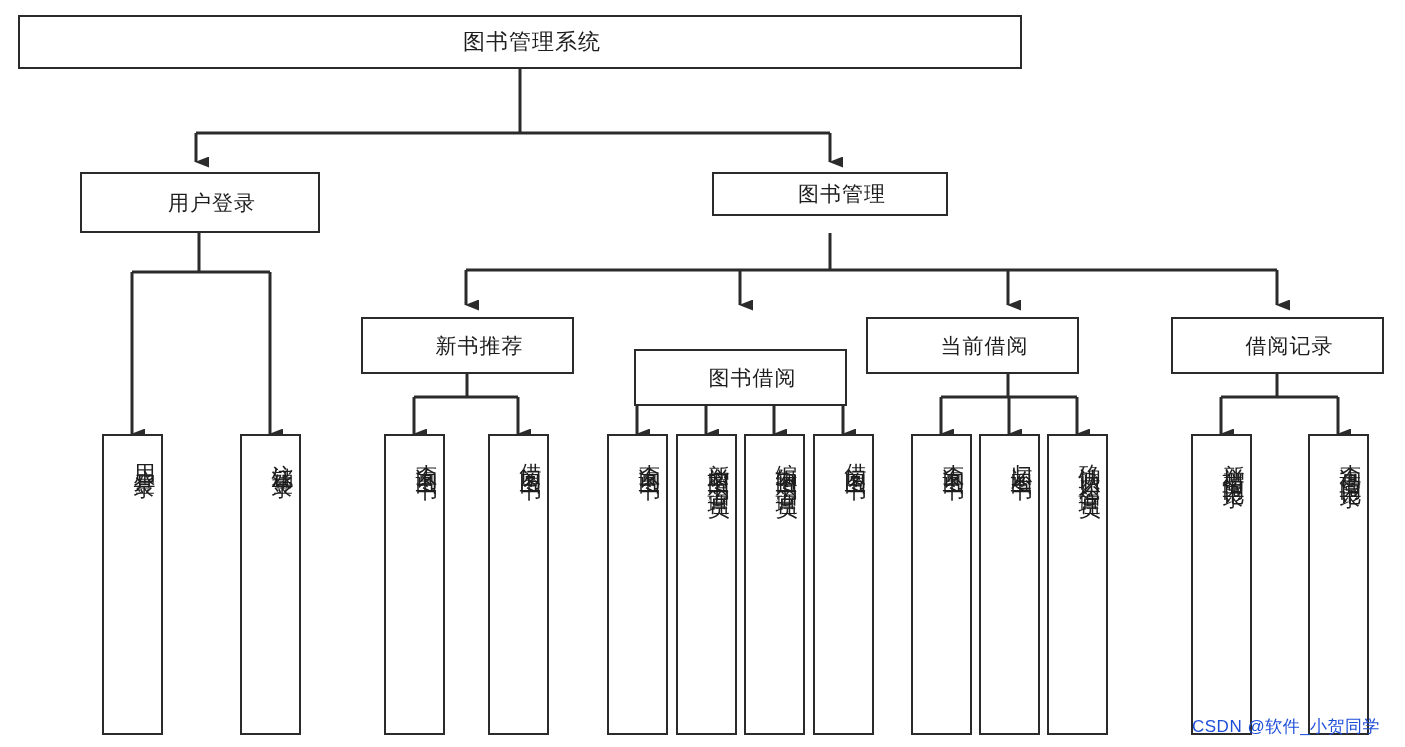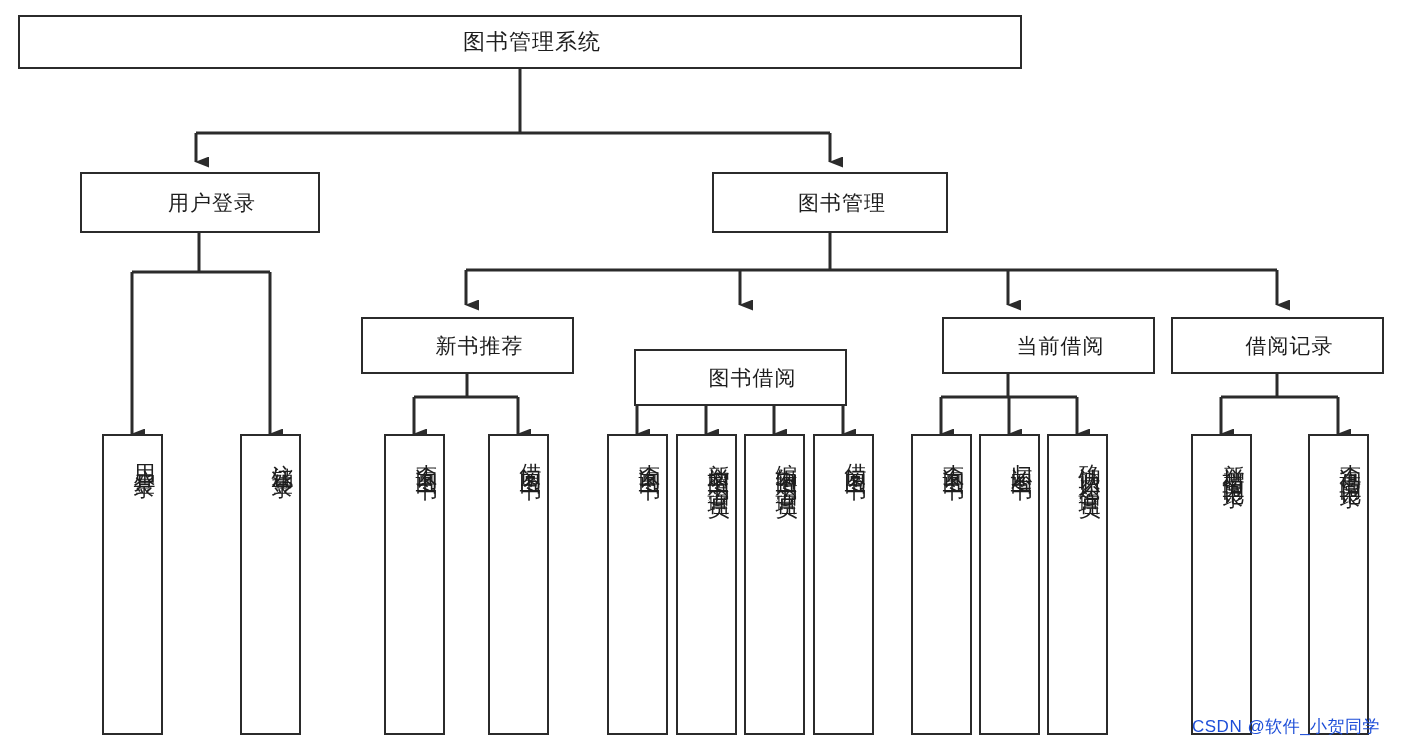--- a/index.html
+++ b/index.html
@@ -128,33 +128,33 @@
   </svg>
 
   <div class="node horiz root" style="left:18px; top:15px; width:1004px; height:54px;">
     <span class="label">图书管理系统</span>
   </div>
 
   <div class="node horiz" style="left:80px; top:172px; width:240px; height:61px;">
     <span class="label">用户登录</span>
   </div>
 
-  <div class="node horiz" style="left:712px; top:172px; width:236px; height:61px;">
+  <div class="node horiz" style="left:712px; top:172px; width:236px; height:44px;">
     <span class="label">图书管理</span>
   </div>
 
   <div class="node horiz" style="left:361px; top:317px; width:213px; height:57px;">
     <span class="label">新书推荐</span>
   </div>
 
   <div class="node horiz" style="left:634px; top:317px; width:213px; height:57px;margin-top:32px;">
     <span class="label">图书借阅</span>
   </div>
 
-  <div class="node horiz" style="left:942px; top:317px; width:213px; height:57px;">
+  <div class="node horiz" style="left:866px; top:317px; width:213px; height:57px;">
     <span class="label">当前借阅</span>
   </div>
 
   <div class="node horiz" style="left:1171px; top:317px; width:213px; height:57px;">
     <span class="label">借阅记录</span>
   </div>
 
   <div class="node vert" style="left:102px; top:434px; width:61px; height:301px;">
     <span class="label">用户登录</span>
   </div>

